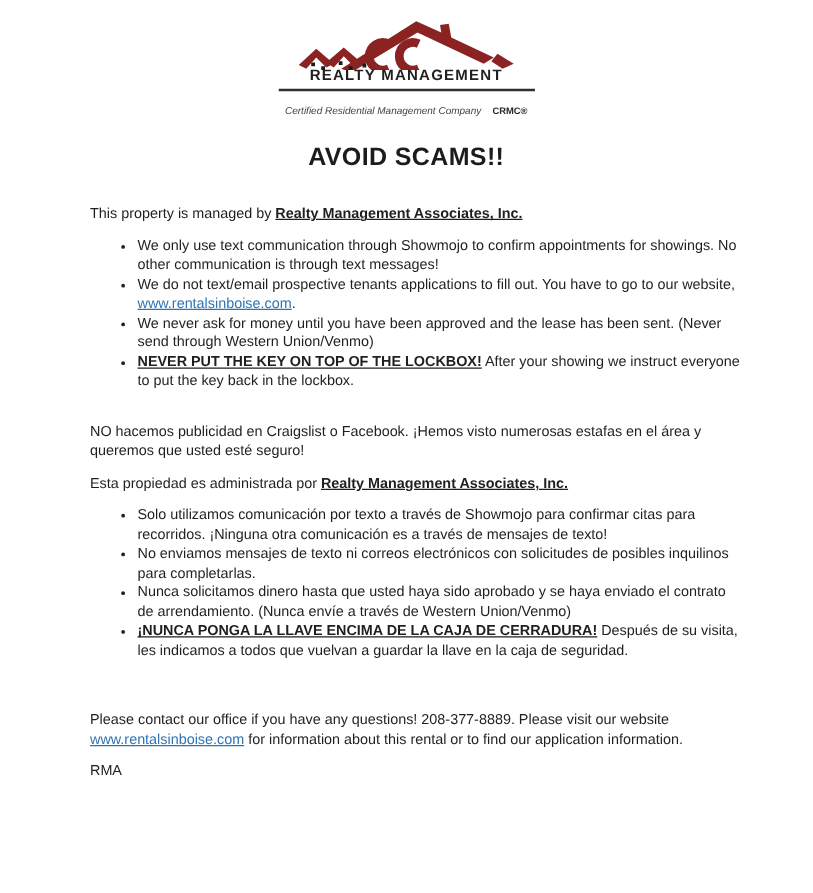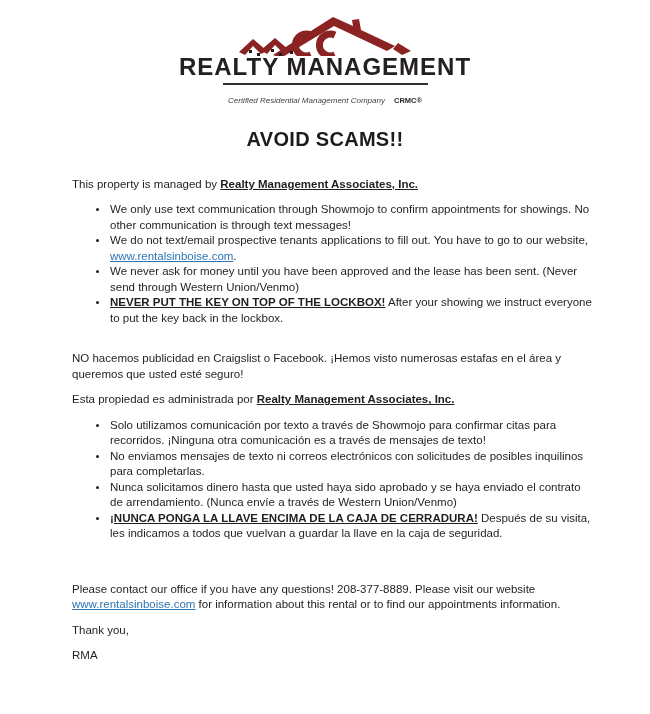--- a/index.html
+++ b/index.html
@@ -3,21 +3,21 @@
 <meta charset="utf-8">
 <style>
   html,body { margin:0; padding:0; background:#ffffff; }
   .page {
     position:relative; width:650px; height:714px; background:#ffffff;
     font-family:"Liberation Sans", sans-serif; color:#1f1f1f; overflow:hidden;
   }
   
   .logo-block { padding-top:10px; text-align:center; }
   .roof-svg { display:block; margin:0 auto -2px; }
-  .logo-name1 { font-size:24px; font-weight:700; color:#242021; letter-spacing:1px; line-height:1.05; }
+  .logo-name1 { font-size:12px; font-weight:700; color:#242021; letter-spacing:1px; line-height:1.05; }
   .logo-name2 { font-size:12.5px; font-weight:700; color:#8a2322; letter-spacing:4px; margin-top:2px; }
   .logo-rule { width:205px; border:none; border-top:2px solid #332e2f; margin:4px auto 2px; }
   .logo-tagline { font-size:8px; font-style:italic; color:#453f40; line-height:1.1;margin-top:12px; }
   .crmc { font-weight:700; font-style:normal; margin-left:9px; font-size:7.5px; color:#2d2829; }
   
   .doc-title { margin-top:22px; text-align:center; font-size:20px; font-weight:700; color:#1c1c1c; letter-spacing:0.3px; }
   
   .content { margin:26px 50px 0 72px; max-width:524px; font-size:11.5px; line-height:15.5px; }
   .content p { margin:0 0 10px; }
   .content ul { margin:0 0 10px; padding-left:37px; }
@@ -81,19 +81,18 @@
 
       <ul>
         <li><span>Solo utilizamos comunicación por texto a través de Showmojo para confirmar citas para recorridos. ¡Ninguna otra comunicación es a través de mensajes de texto!</span></li>
         <li><span>No enviamos mensajes de texto ni correos electrónicos con solicitudes de posibles inquilinos para completarlas.</span></li>
         <li><span>Nunca solicitamos dinero hasta que usted haya sido aprobado y se haya enviado el contrato de arrendamiento. (Nunca envíe a través de Western Union/Venmo)</span></li>
         <li><span class="bold-u">¡NUNCA PONGA LA LLAVE ENCIMA DE LA CAJA DE CERRADURA!</span><span> Después de su visita, les indicamos a todos que vuelvan a guardar la llave en la caja de seguridad.</span></li>
       </ul>
     </div>
 
     <div class="footer-block">
-      <p><span>Please contact our office if you have any questions! 208-377-8889.  Please visit our website </span><a class="link">www.rentalsinboise.com</a><span> for information about this rental or to find our appointments information.</span></p>
-      <p>Thank you,</p>
+      <p><span>Please contact our office if you have any questions! 208-377-8889.  Please visit our website </span><a class="link">www.rentalsinboise.com</a><span> for information about this rental or to find our application information.</span></p>
       <p>RMA</p>
     </div>
 
   </div>
 </div>
 
 </body></html>

